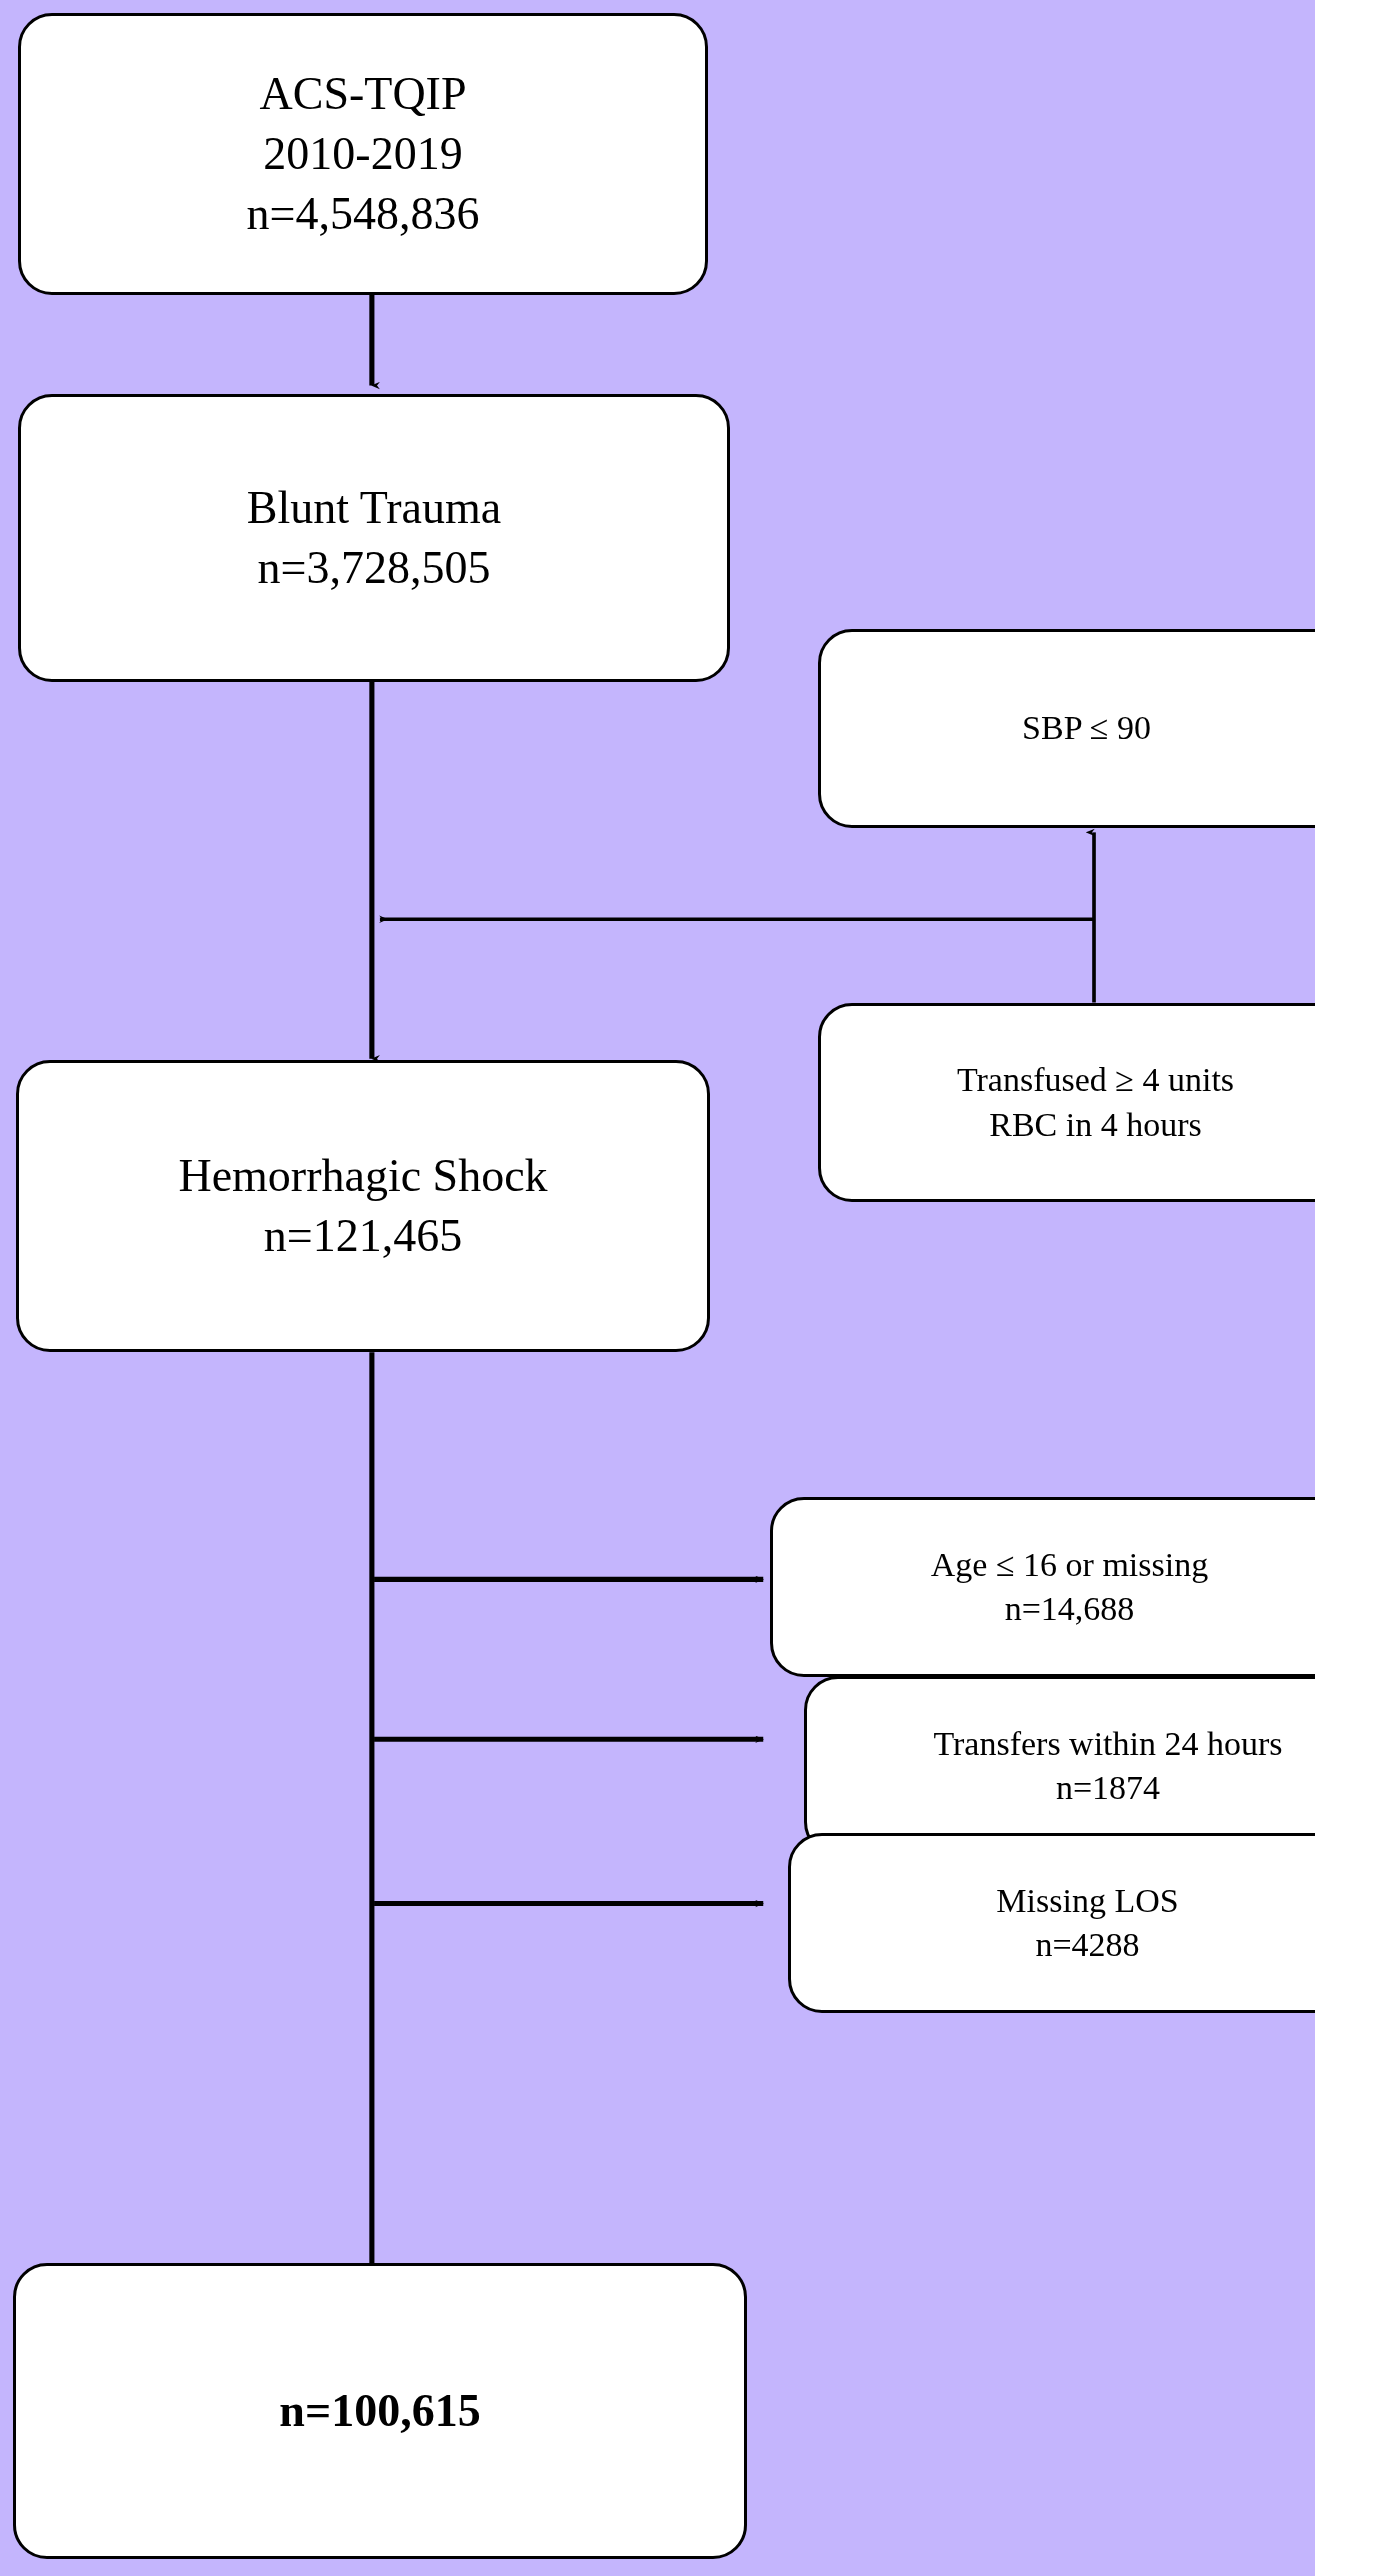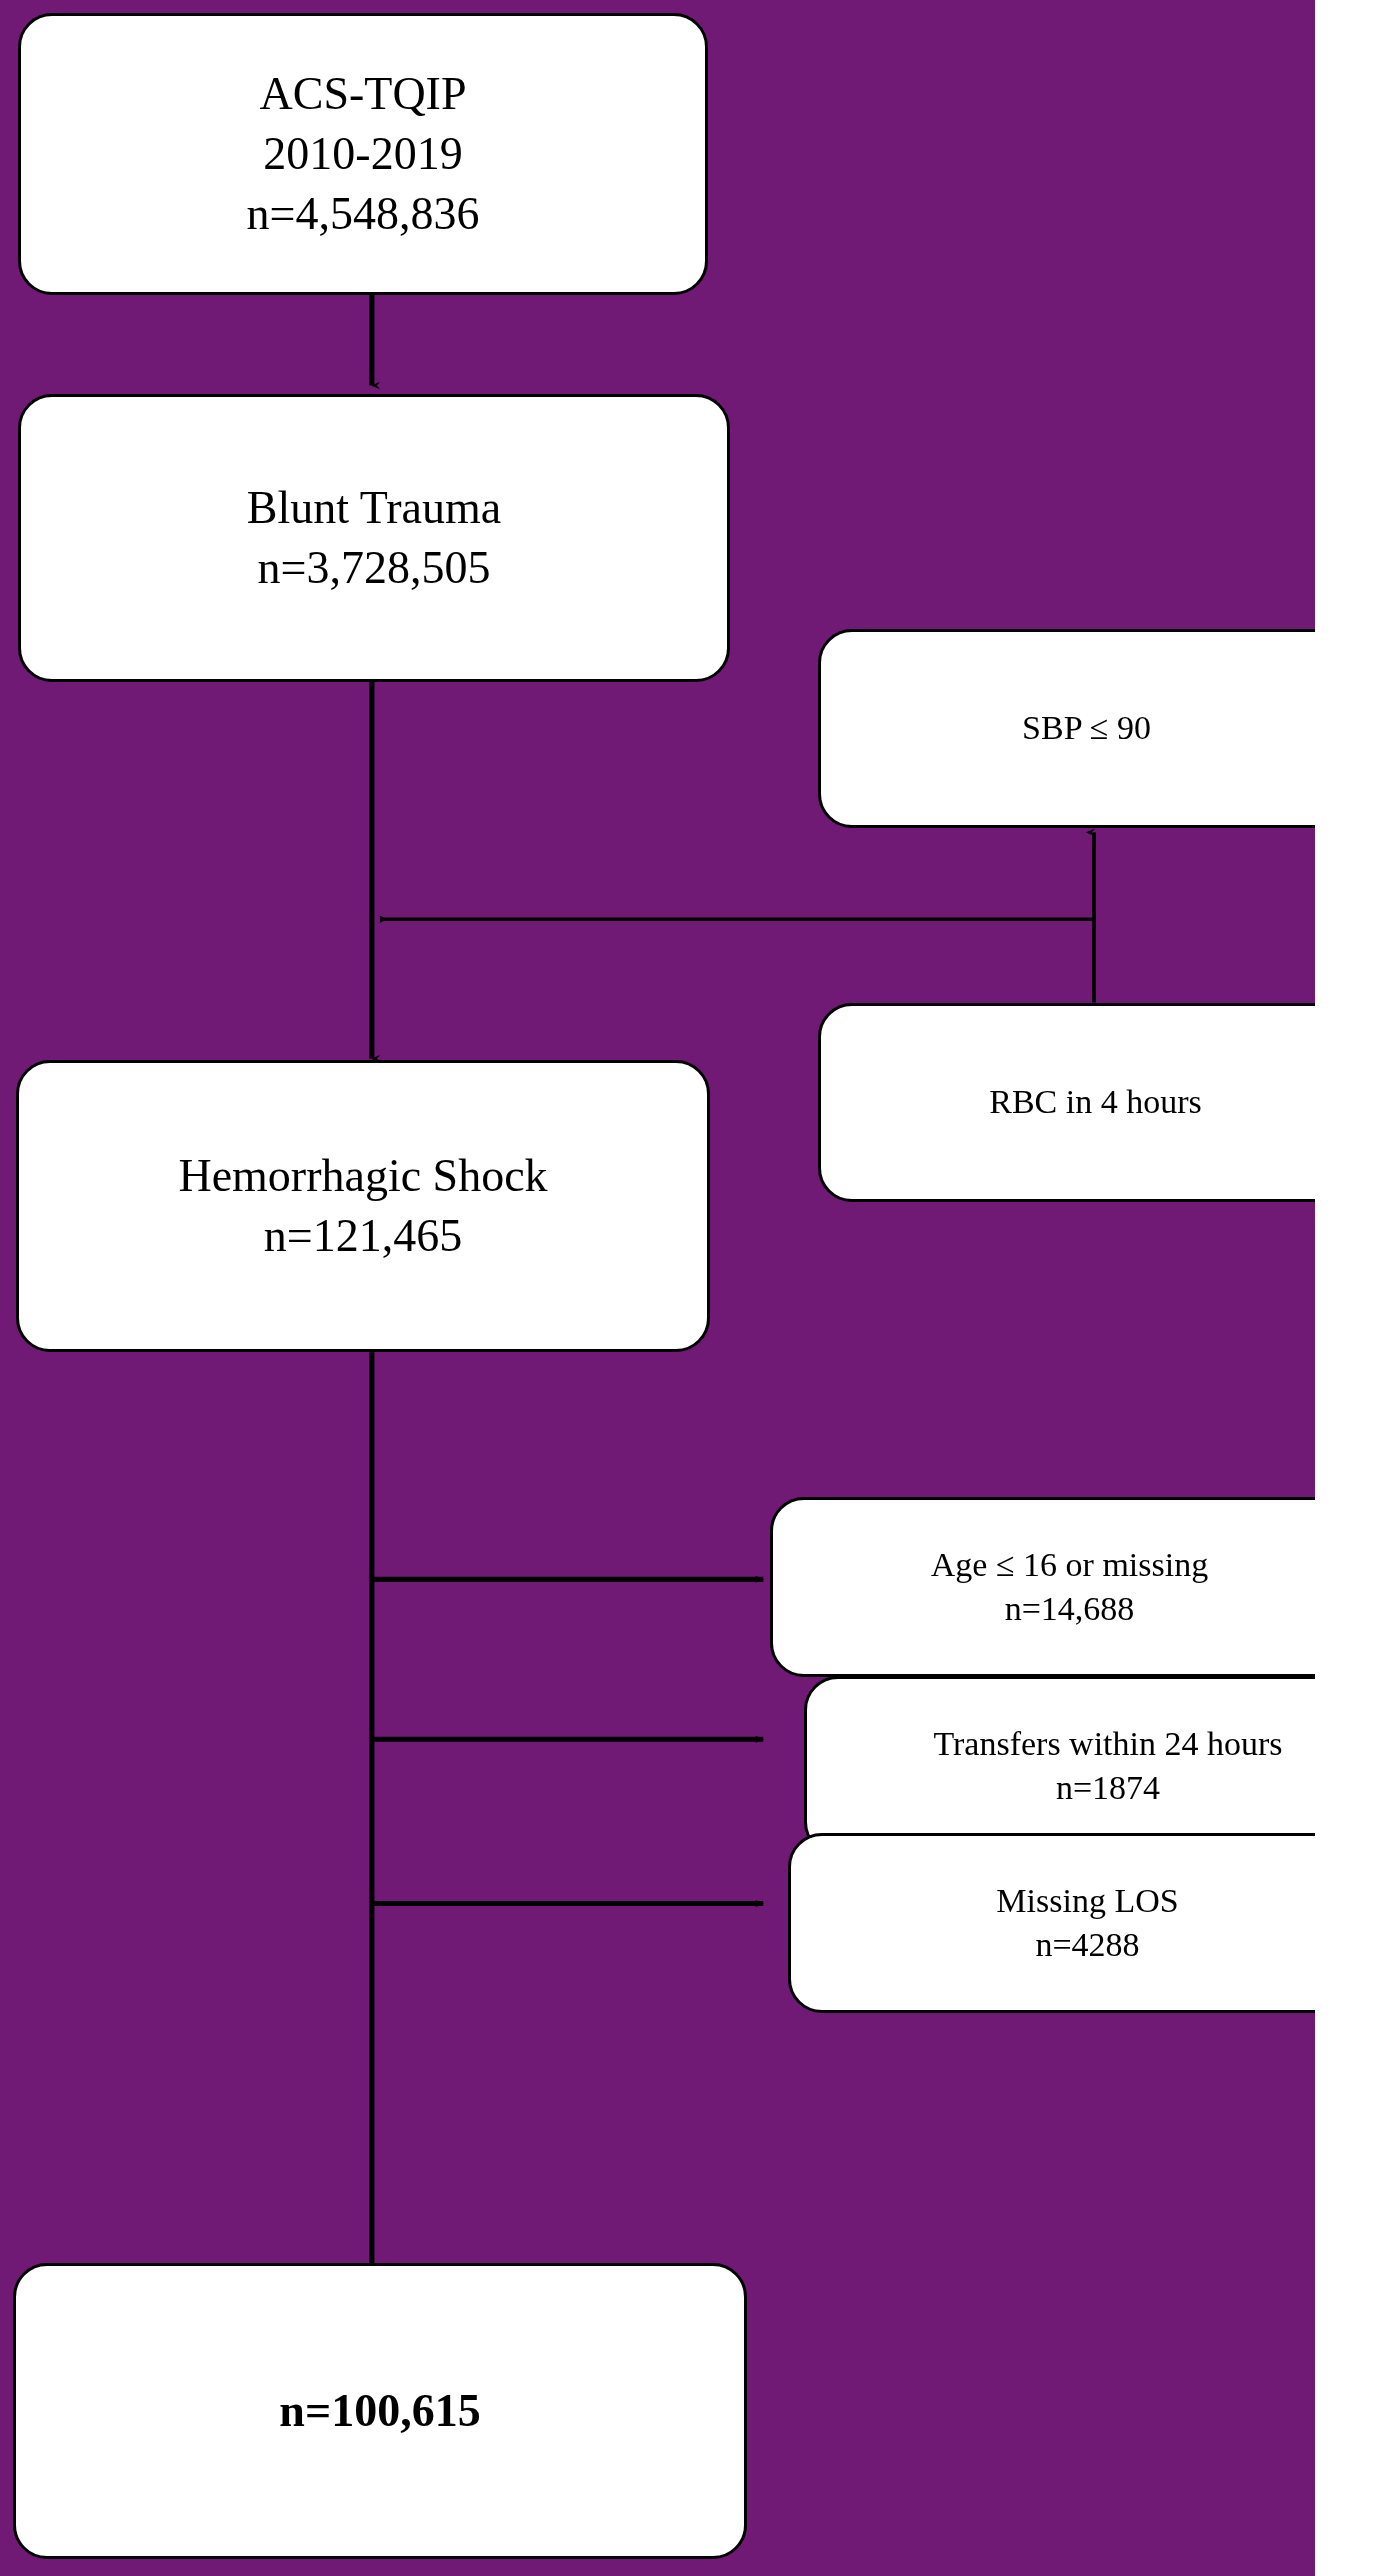--- a/index.html
+++ b/index.html
@@ -8,21 +8,21 @@
     background: #ffffff;
   }
   body {
     font-family: "Liberation Serif", "DejaVu Serif", serif;
     color: #000000;
   }
   #flow-root {
     position: relative;
     width: 1315px;
     height: 2576px;
-    background: #701a75;
+    background: #c4b5fd;
     overflow: hidden;
   }
   .node {
     position: absolute;
     box-sizing: border-box;
     border: 3.7px solid #000000;
     border-radius: 34px;
     background: #ffffff;
     display: flex;
     flex-direction: column;
@@ -108,20 +108,21 @@
   <div class="node main-node" style="left:18px; top:394px; width:712px; height:288px;">
     <span class="line">Blunt Trauma</span>
     <span class="line">n=3,728,505</span>
   </div>
 
   <div class="node side-node" style="left:818px; top:629px; width:537px; height:199px;">
     <span class="line">SBP ≤ 90</span>
   </div>
 
   <div class="node side-node" style="left:818px; top:1003px; width:555px; height:199px;">
+    <span class="line">Transfused ≥ 4 units</span>
     <span class="line">RBC in 4 hours</span>
   </div>
 
   <div class="node main-node" style="left:16px; top:1060px; width:694px; height:292px;align-items:center;">
     <span class="line">Hemorrhagic Shock</span>
     <span class="line">n=121,465</span>
   </div>
 
   <div class="node side-node" style="left:770px; top:1497px; width:599px; height:180px;">
     <span class="line">Age ≤ 16 or missing</span>

